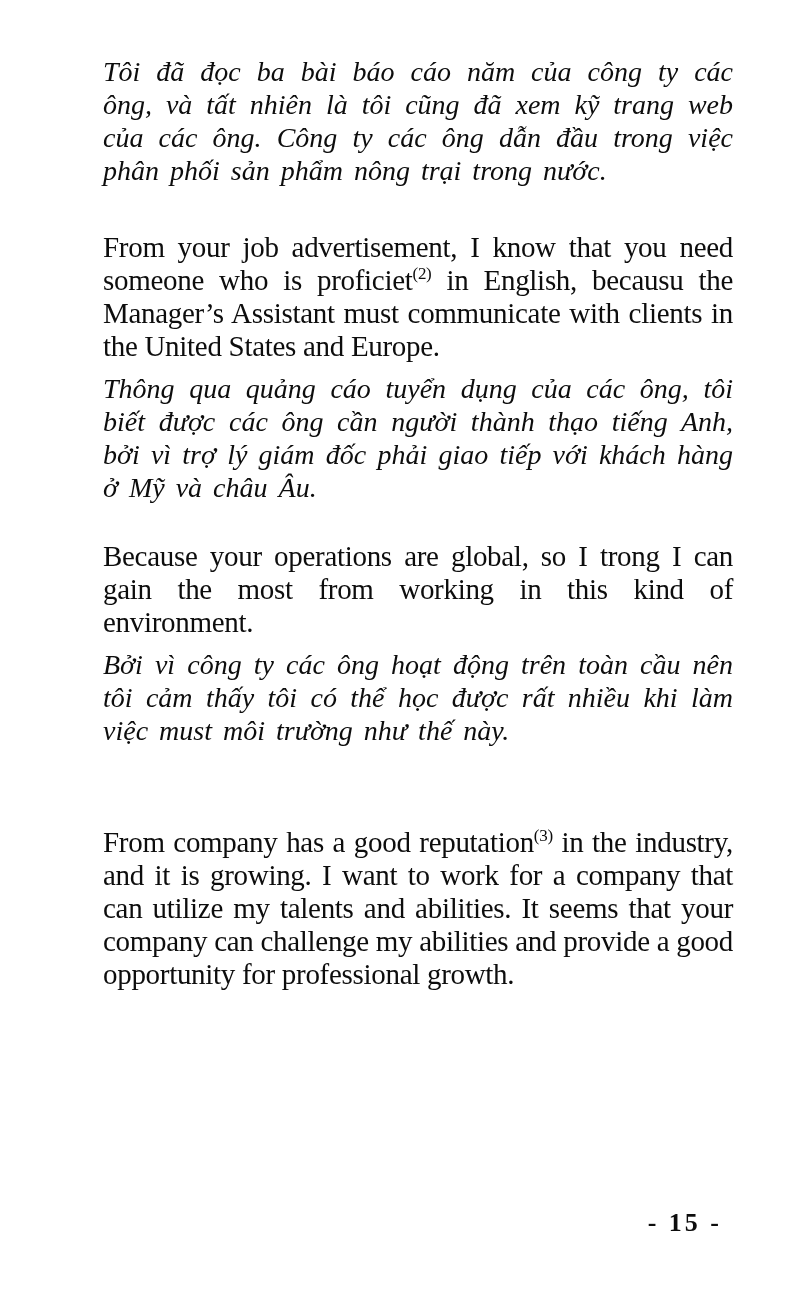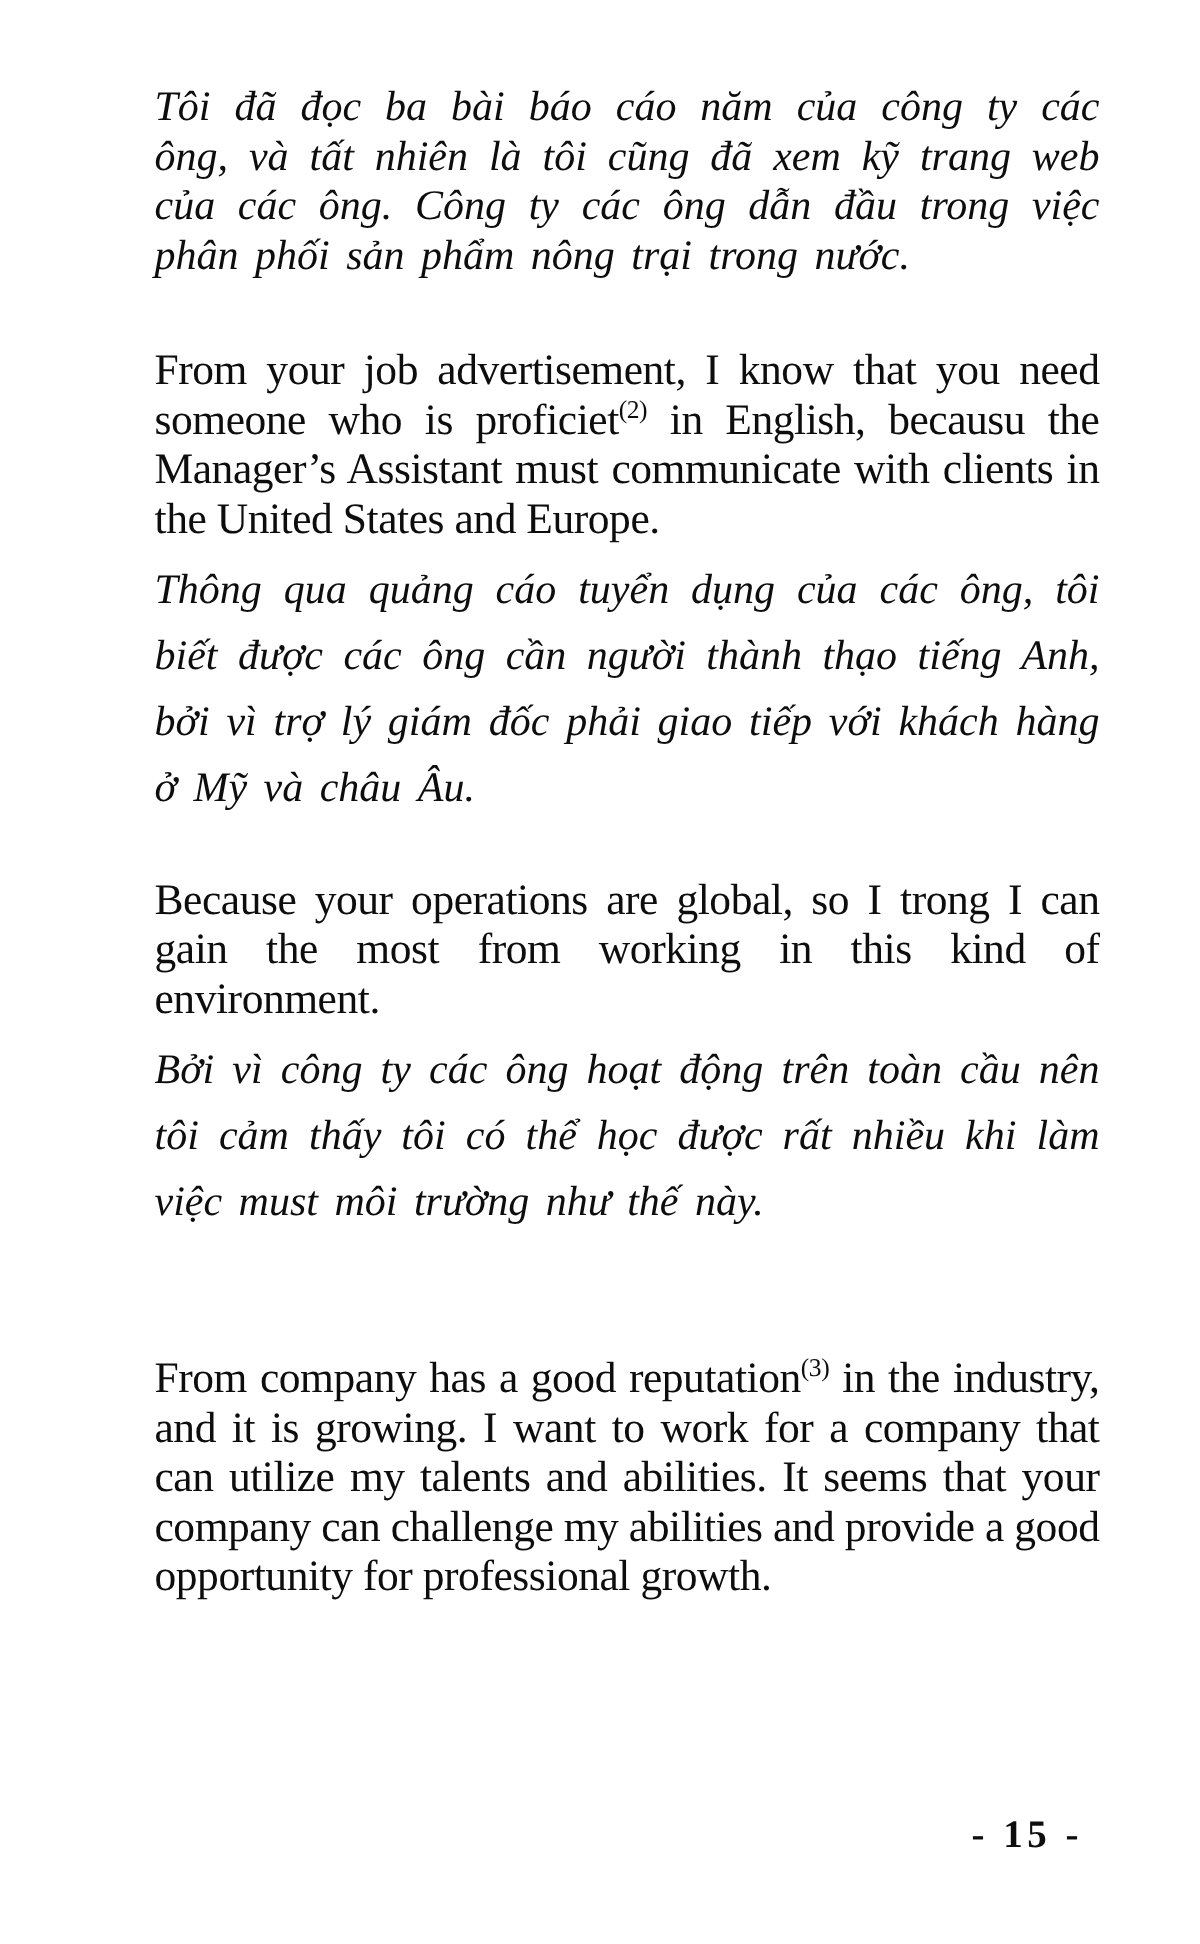--- a/index.html
+++ b/index.html
@@ -51,21 +51,21 @@
   }
   .en sup {
     font-size: 17px;
     line-height: 0;
     vertical-align: super;
   }
   .vi {
     margin-top: 9px;
     font-style: italic;
     font-size: 28px;
-    line-height: 44px;
+    line-height: 33px;
     text-align: justify;
     word-spacing: 4px;
   }
   .page-number {
     position: absolute;
     top: 1208px;
     right: 78px;
     font-weight: bold;
     font-size: 26px;
     letter-spacing: 3px;

